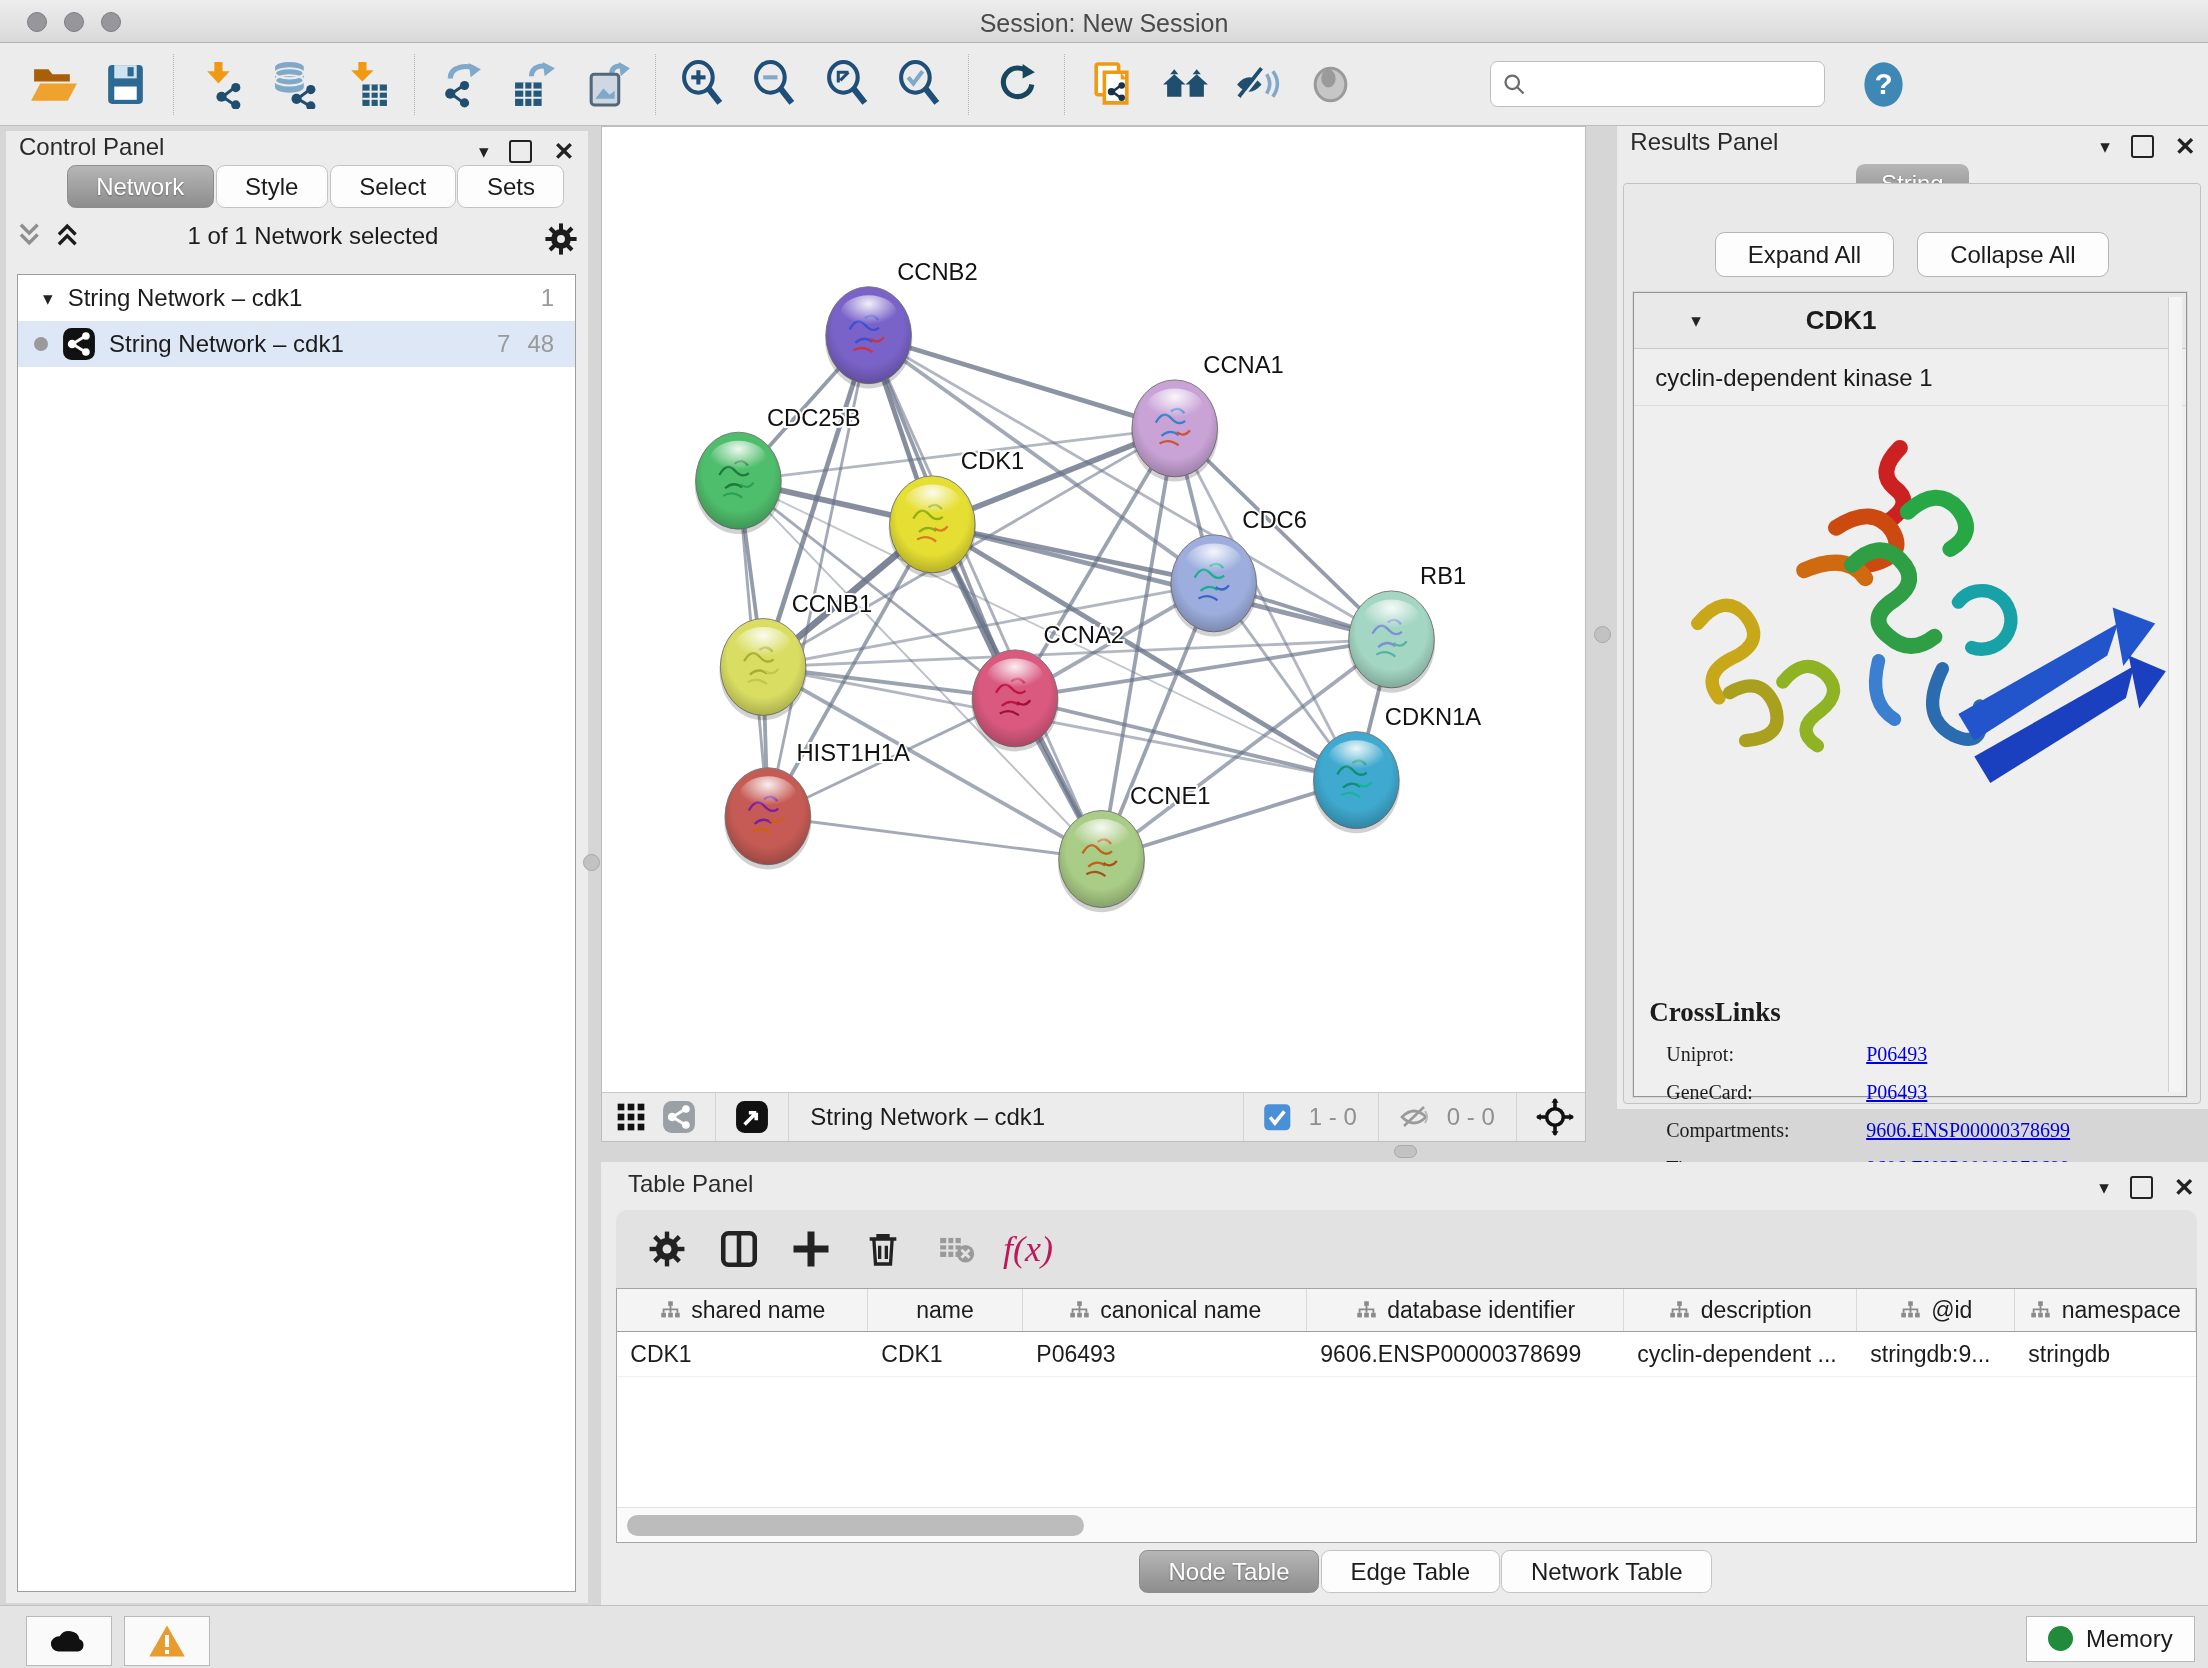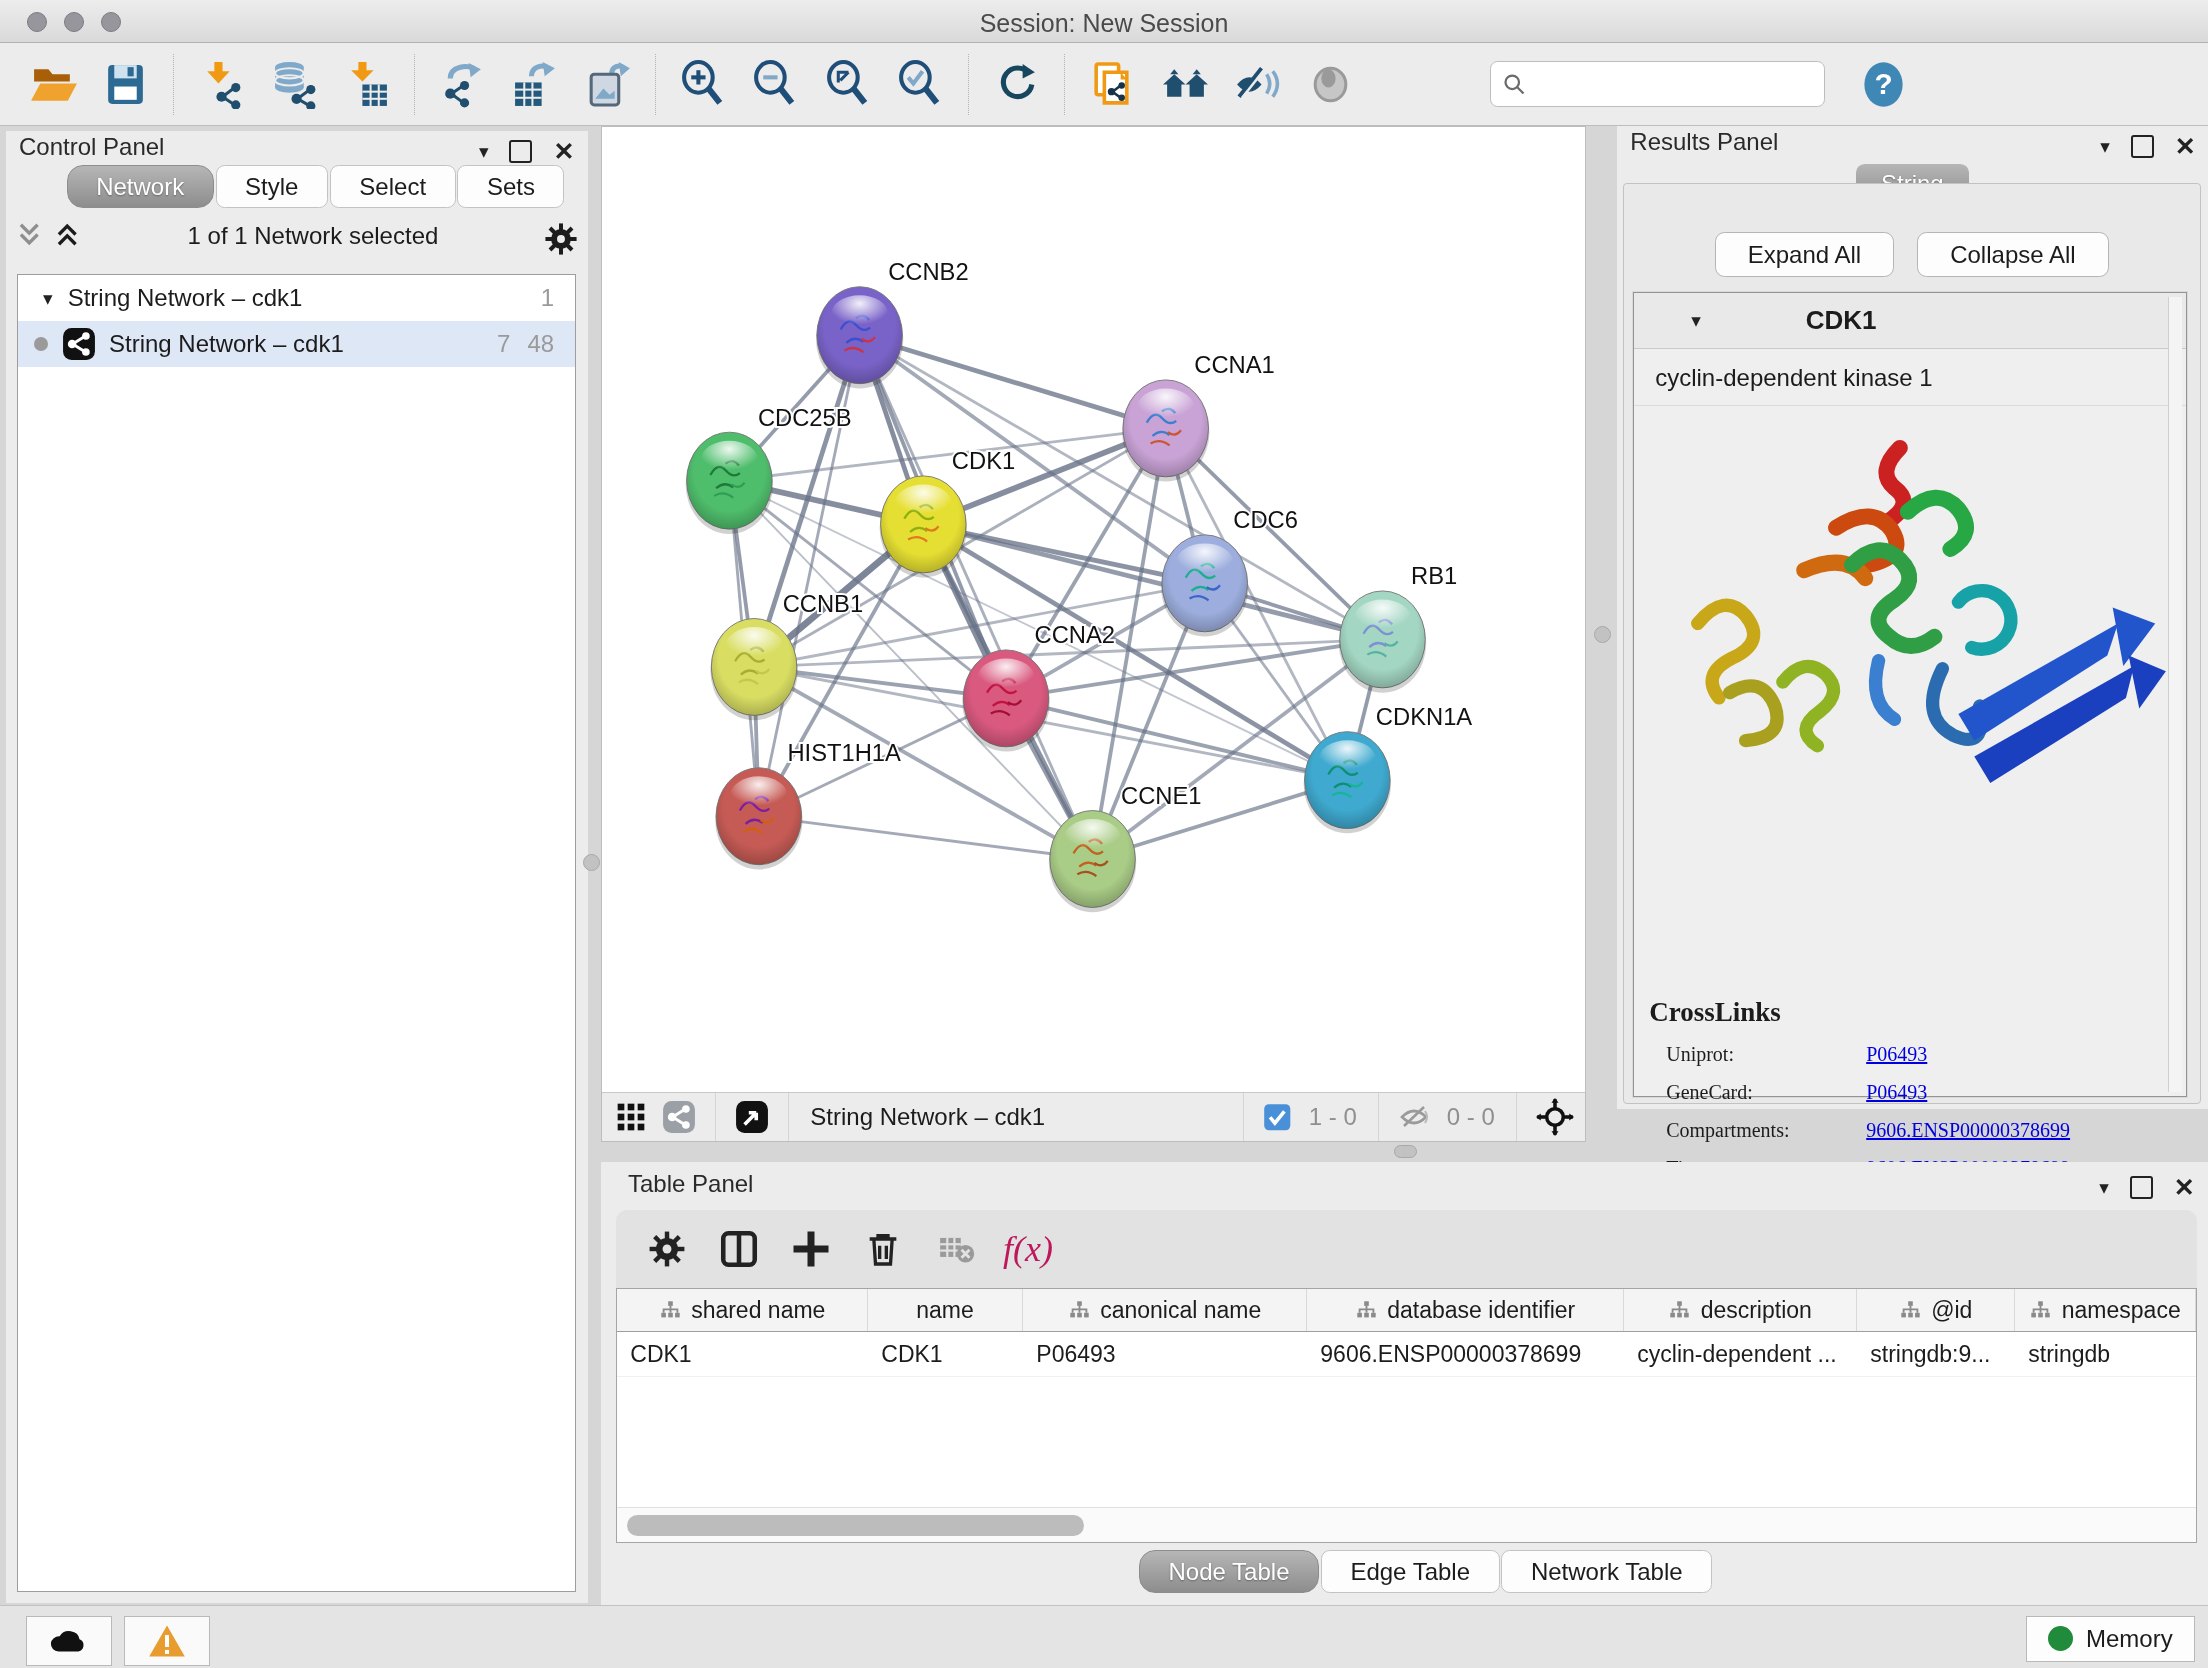--- a/index.html
+++ b/index.html
@@ -18,30 +18,30 @@
   
   .ptitle{font-size:24px;color:#2a2a2a;}
   .pbtns{position:absolute;top:5.7px;display:flex;gap:21px;align-items:center;color:#222;}
   .tri{font-size:19px;color:#222;}
   .sqbtn{width:19px;height:19px;border:2.4px solid #222;border-radius:2.9px;}
   .xbtn{font-size:25px;font-weight:bold;}
   
   #controlPanel{left:5.7px;top:131px;width:582px;height:1472px;background:#ececec;}
   #cpTabs{position:absolute;left:61px;top:34px;display:flex;}
   .tab{font-size:24px;padding:6.7px 28.5px;background:#fdfdfd;border:1px solid #c3c3c3;border-radius:8.6px;margin-right:1.9px;}
-  .tab.active{background:linear-gradient(#b6b6b6,#8d8d8d);color:#fff;text-shadow:0 1px 1.9px rgba(0,0,0,.35);border-color:#8d8d8d;border-radius:16px;}
+  .tab.active{background:linear-gradient(#b6b6b6,#8d8d8d);color:#fff;text-shadow:0 1px 1.9px rgba(0,0,0,.35);border-color:#8d8d8d;}
   #cpSelRow{position:absolute;left:9.5px;top:91px;width:563px;height:46px;display:flex;align-items:flex-start;}
   #cpSelText{flex:1;text-align:center;font-size:24px;}
   #treeBox{position:absolute;left:11.4px;top:143px;width:557px;height:1316px;background:#fff;border:1.9px solid #9d9d9d;}
   .treeRow{height:46px;display:flex;align-items:center;font-size:24px;}
   .treeRow.sel{background:#dde7f6;}
   .graydot{width:14.3px;height:14.3px;border-radius:50%;background:#9a9a9a;margin:0 13.3px 0 16px;}
   .cnt{color:#9a9a9a;margin-left:17px;}
   
-  #netView{left:601px;top:126px;width:985px;height:1016px;background:#fff;border:1px solid #bdbdbd;box-sizing:border-box;}
+  #netView{left:601px;top:126px;width:985px;height:1016px;background:#fff;border:1px solid #bdbdbd;box-sizing:border-box;padding-left:9px;}
   #netStatus{position:absolute;left:0;bottom:0;width:100%;height:49px;background:#ececec;border-top:1.9px solid #c8c8c8;display:flex;align-items:center;box-sizing:border-box;}
   .nsep{width:0;height:100%;border-left:1.9px solid #d4d4d4;margin:0 11.4px;}
   #netName{font-size:24px;margin-left:9.5px;flex:1;}
   .nsIcon{margin:0 7.6px;display:flex;align-items:center;}
   .nsCount{font-size:24px;color:#8f8f8f;margin:0 9.5px;}
   
   #resultsPanel{left:1617px;top:126px;width:592px;height:983px;background:#ececec;}
   #stringTab{position:absolute;left:239px;top:38px;font-size:24px;padding:5.7px 25px;background:linear-gradient(#b6b6b6,#8d8d8d);color:#fff;border-radius:8.6px;text-shadow:0 1px 1.9px rgba(0,0,0,.35);}
   #resBox{position:absolute;left:5.7px;top:57px;width:576px;height:919px;background:#e9e9e9;border:1.9px solid #c2c2c2;border-radius:3.8px;}
   .rbtn{font-size:24px;background:#fdfdfd;border:1px solid #b5b5b5;border-radius:9.5px;padding:7.6px 32px;}

